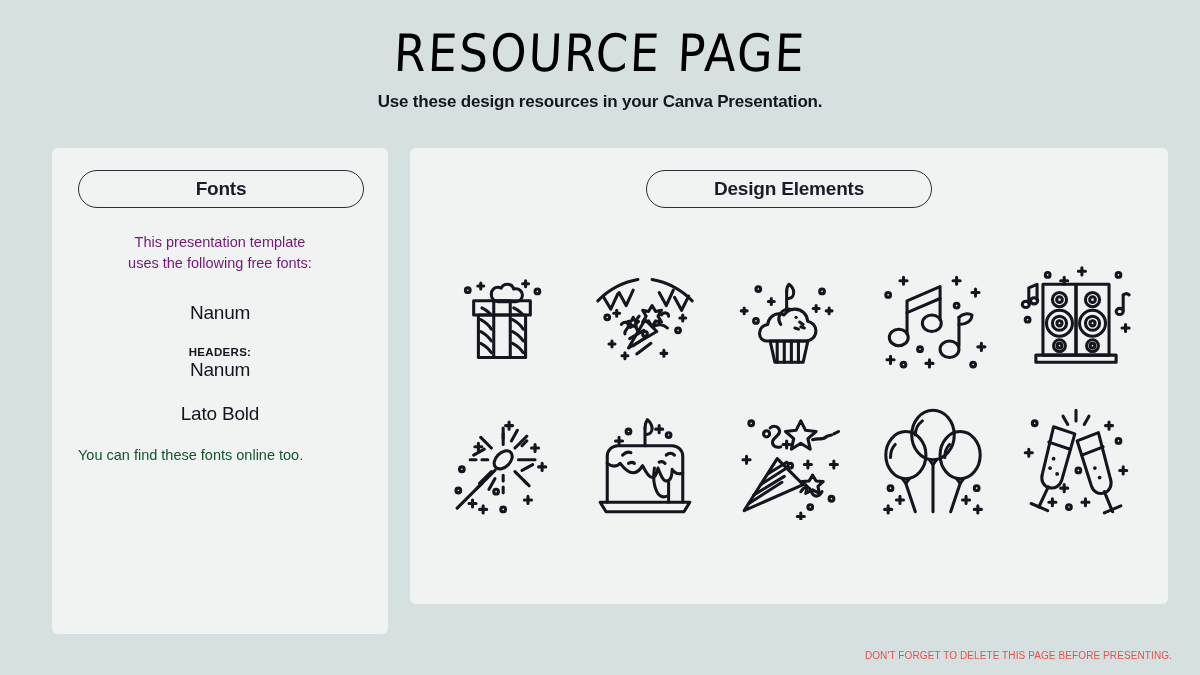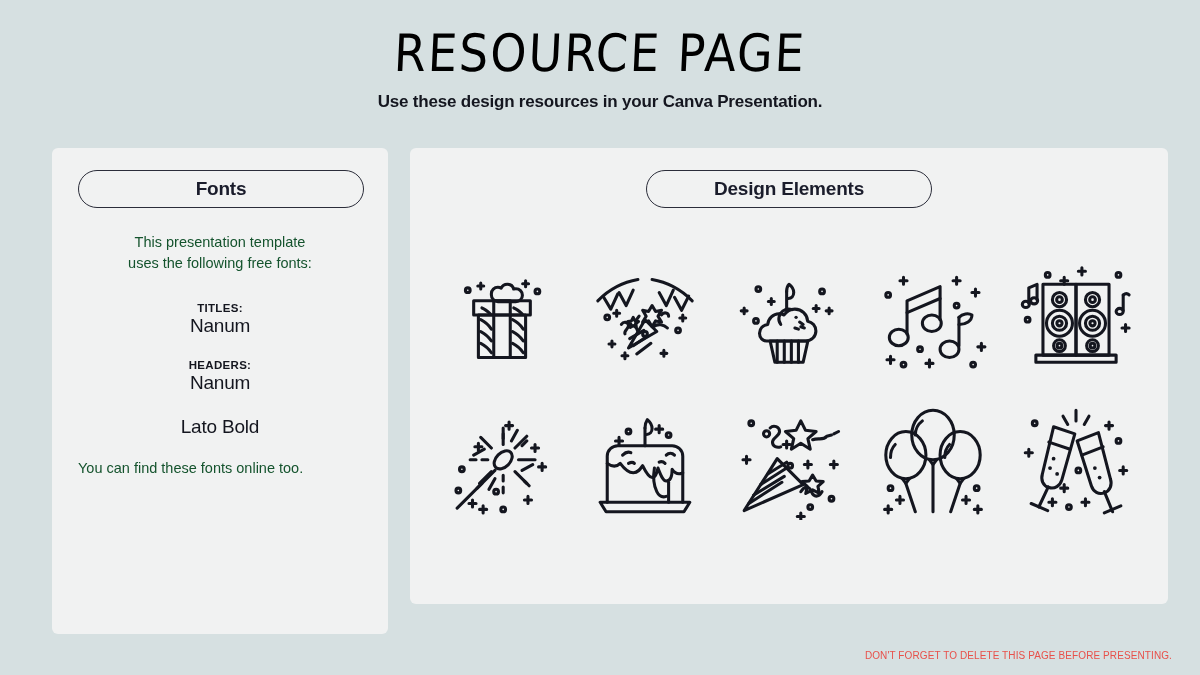--- a/index.html
+++ b/index.html
@@ -81,21 +81,21 @@
     color: #1a1c2b;
   }
   .pill-wide { width: 286px; margin: 0 auto; }
   .pill-design { width: 286px; margin: 0 auto; }
 
   
   .fonts-intro {
     text-align: center;
     font-size: 14.5px;
     line-height: 1.45;
-    color: #14532d;
+    color: #701a75;
     margin-top: 24px;
   }
   .font-entry { text-align: center; margin-top: 22px; }
   .font-entry.first { margin-top: 28px; }
   .font-label {
     font-size: 11.5px;
     font-weight: bold;
     letter-spacing: 0.3px;
     color: #14161f;
     margin-bottom: 1px;
@@ -180,21 +180,20 @@
     <div class="pill pill-wide">
       <span>Fonts</span>
     </div>
 
     <div class="fonts-intro">
       <div>This presentation template</div>
       <div>uses the following free fonts:</div>
     </div>
 
     <div class="font-entry first">
-      <div class="font-label">TITLES:</div>
       <div class="font-value">Nanum</div>
     </div>
 
     <div class="font-entry">
       <div class="font-label">HEADERS:</div>
       <div class="font-value">Nanum</div>
     </div>
 
     <div class="font-entry">
       <div class="font-value">Lato Bold</div>

